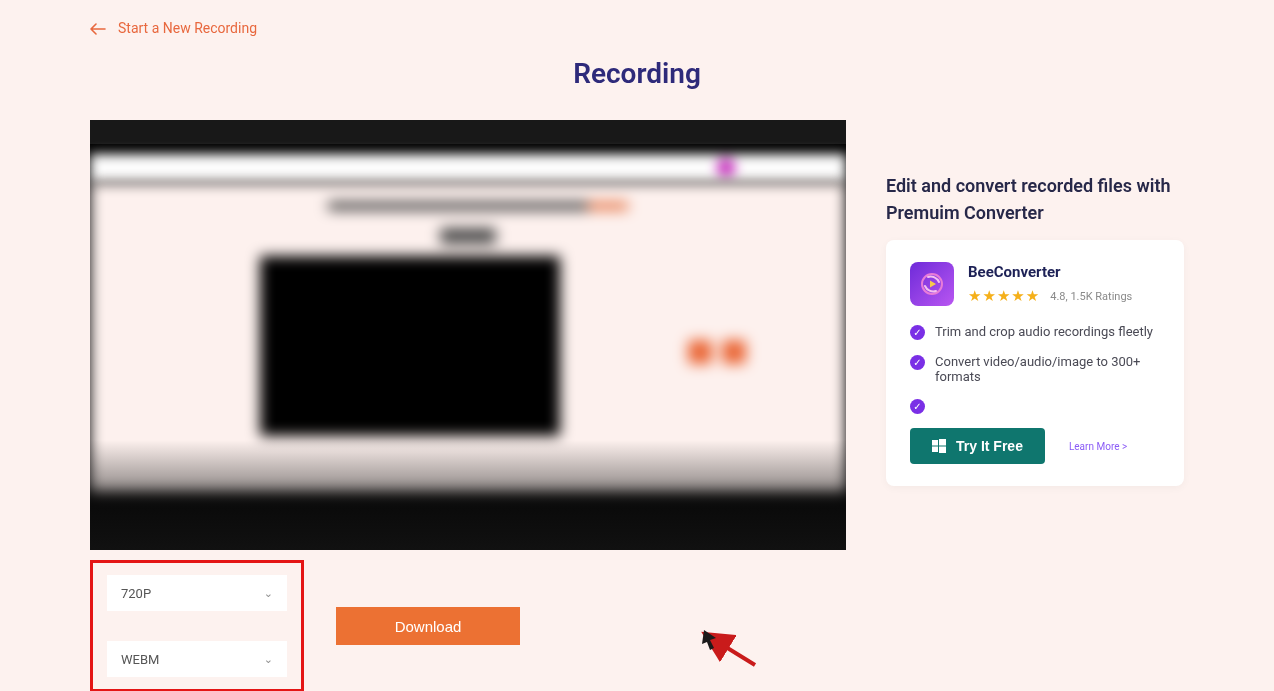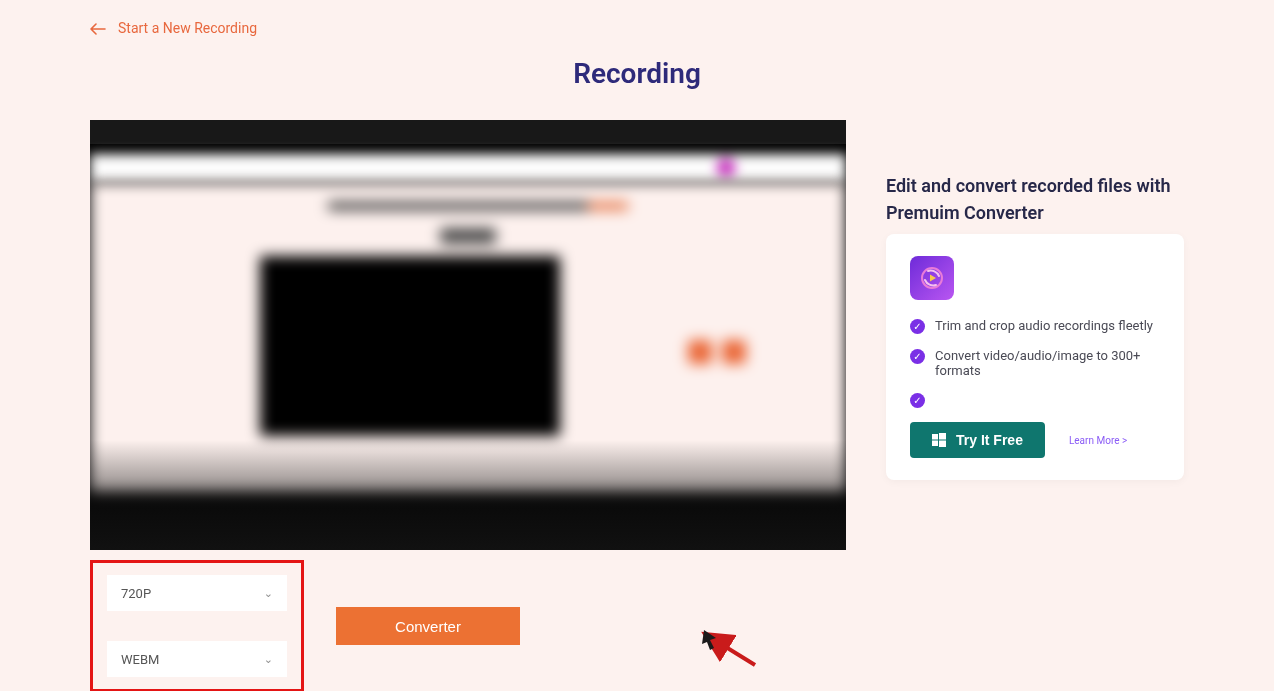--- a/index.html
+++ b/index.html
@@ -110,21 +110,21 @@
 
 .right-col {
   width: 360px;
   padding-top: 52px;
 }
 .promo-heading {
   color: #272849;
   font-size: 18px;
   font-weight: 600;
   line-height: 1.5;
-  margin-bottom: 8px;
+  margin-bottom: 14px;
 }
 .card {
   background: #fff;
   border-radius: 8px;
   padding: 22px 24px 22px;
   box-shadow: 0 2px 8px rgba(0,0,0,0.04);
 }
 .card-header { display: flex; align-items: center; gap: 14px; margin-bottom: 18px; }
 .logo-box {
   width: 44px; height: 44px; border-radius: 8px;
@@ -187,36 +187,43 @@
           <div class="select-box">
             <span>720P</span>
             <span class="chevron">⌄</span>
           </div>
           <div class="select-box">
             <span>WEBM</span>
             <span class="chevron">⌄</span>
           </div>
         </div>
         <button class="download-btn">
-          <span>Converter</span>
+          <span>Download</span>
         </button>
       </div>
     </div>
 
     <div class="right-col">
       <div class="promo-heading">Edit and convert recorded files with Premuim Converter</div>
       <div class="card">
         <div class="card-header">
           <div class="logo-box">
             <svg width="24" height="24" viewBox="0 0 24 24">
                 <circle cx="12" cy="12" r="10" fill="none" stroke="#e97bd8" stroke-width="2"></circle>
                 <path d="M8 5 A9 9 0 0 1 19 10" stroke="#f5c0ef" stroke-width="2" fill="none" stroke-linecap="round"></path>
                 <path d="M16 19 A9 9 0 0 1 5 14" stroke="#f5c0ef" stroke-width="2" fill="none" stroke-linecap="round"></path>
                 <polygon points="10,8.5 10,15.5 16,12" fill="#f7c94b"></polygon>
               </svg>
+          </div>
+          <div>
+            <div class="product-name">BeeConverter</div>
+            <div class="rating-row">
+              <span class="stars">★★★★★</span>
+              <span class="rating-text">4.8, 1.5K Ratings</span>
+            </div>
           </div>
         </div>
         <ul class="feature-list">
           <li>
               <span class="check-badge">✓</span>
               <span>Trim and crop audio recordings fleetly</span>
             </li>
           <li>
               <span class="check-badge">✓</span>
               <span>Convert video/audio/image to 300+ formats</span>

